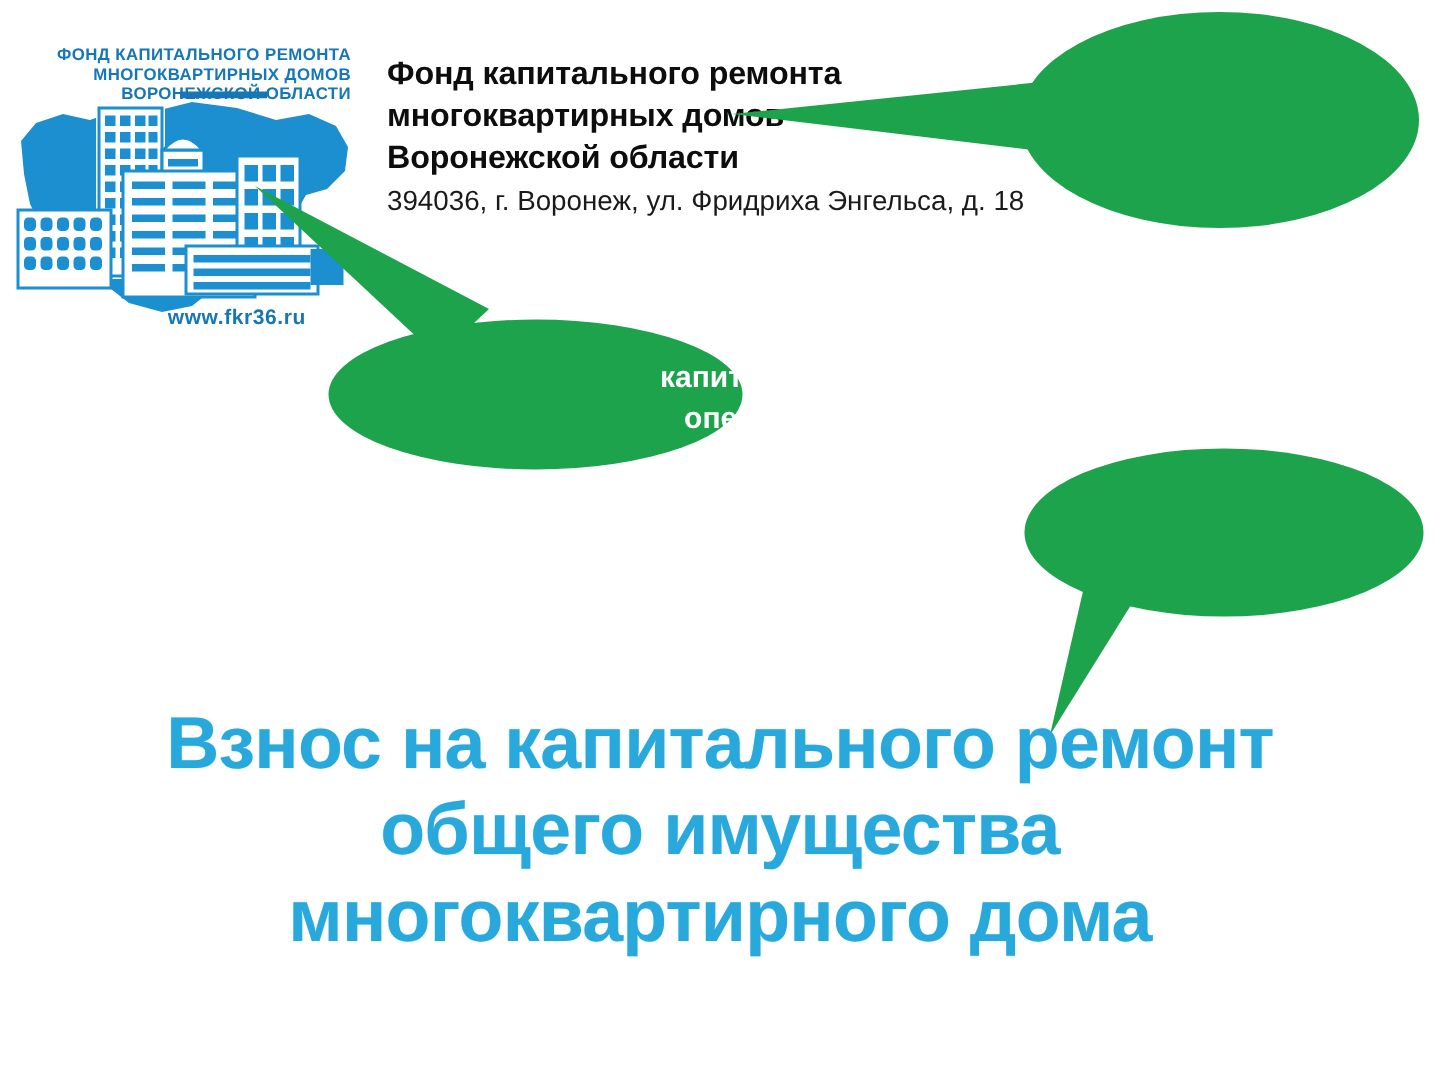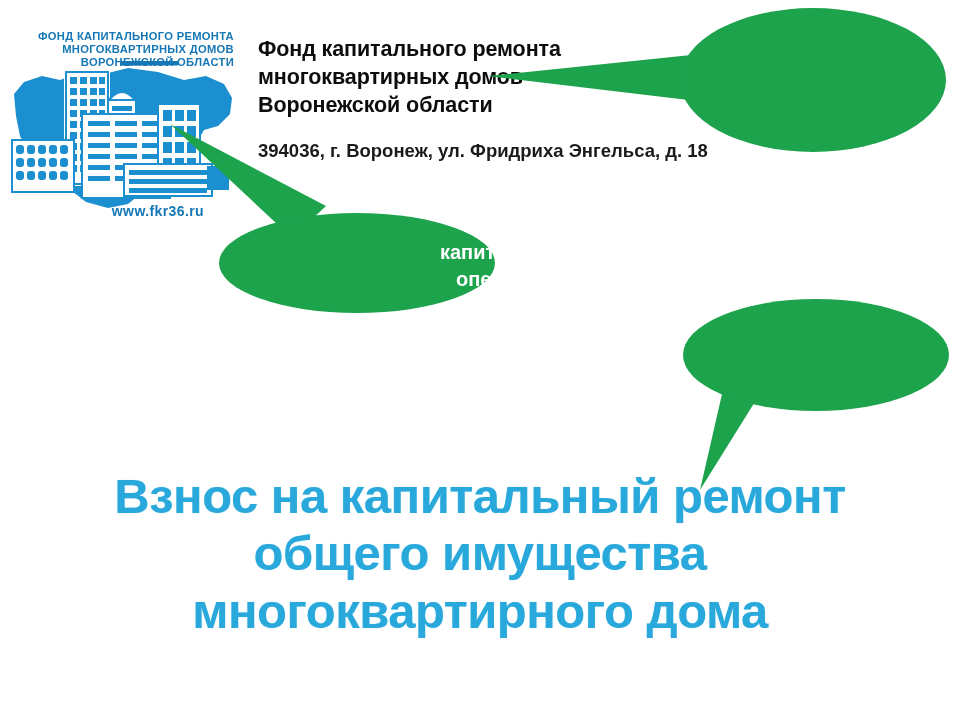--- a/index.html
+++ b/index.html
@@ -38,23 +38,23 @@
   }
   #org-name {
     font-size: 21.5px;
     font-weight: bold;
     color: #0d0d0d;
     line-height: 1.30;
     letter-spacing: -0.1px;
     white-space: pre-line;
   }
   #org-address {
-    margin-top: 20px;
+    margin-top: 3px;
     font-size: 18.5px;
-    font-weight: bold;
+    font-weight: normal;
     color: #1a1a1a;
     line-height: 1.2;
     white-space: nowrap;
   }
 
   
   .callout { position: absolute; }
   .callout svg { display: block; overflow: visible; }
   .callout-text {
     position: absolute;
@@ -270,17 +270,17 @@
   </div>
 
   <div class="callout" id="callout-payment">
     <svg width="300" height="220" viewBox="0 0 300 220" xmlns="http://www.w3.org/2000/svg">
       <path d="M40 200 L116 78 L68 78 Z" fill="#1da34c"></path>
       <ellipse cx="156" cy="65" rx="133" ry="56" fill="#1da34c"></ellipse>
     </svg>
 
   </div>
 
-  <div id="main-title">Взнос на капитальный ремонт
+  <div id="main-title">Взнос на капитального ремонт
 общего имущества
 многоквартирного дома</div>
 
 </div>
 
 </body></html>

